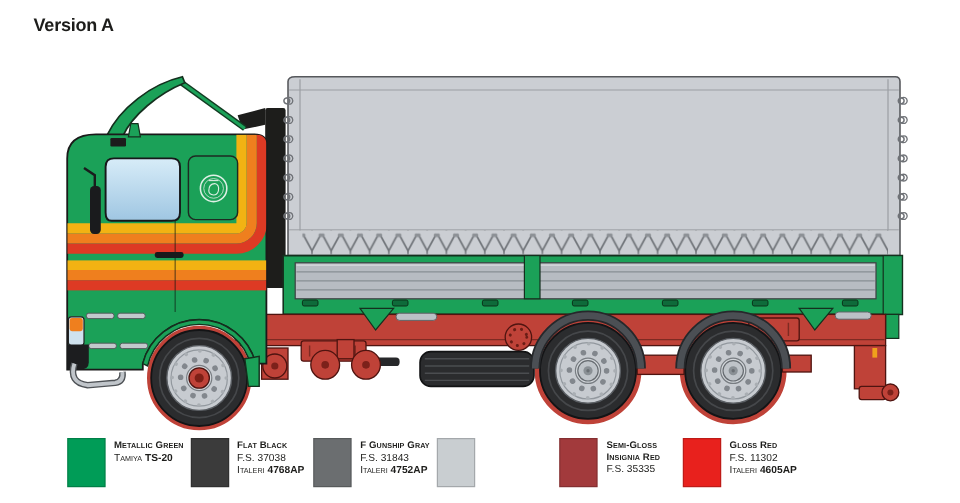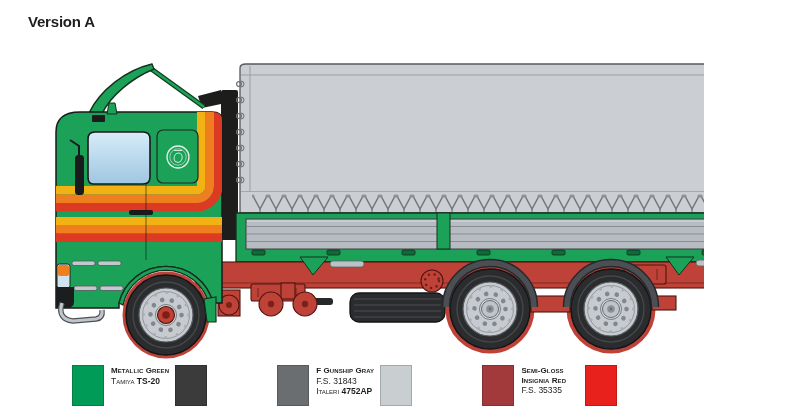--- a/index.html
+++ b/index.html
@@ -1,23 +1,23 @@
 <!DOCTYPE html>
 <html style="--green: #1ba158; --yellow: #f2b213; --orange: #ef7f1e; --red: #dd3a24; --chassis: #bf4238; --tarp: #cbced3; --slat: #b7bcc2; --silver: #c7cbd0; --outline: #1d1d1b; --fender_gray: #4b4f54; --window_top: #d7ecf8; --window_bottom: #9fc6e2;"><head>
 <meta charset="utf-8">
 <style>
   html,body{margin:0;padding:0;background:#ffffff;}
-  .page{position:relative;width:704px;height:419px;background:#fff;overflow:hidden;
+  .page{position:relative;width:800px;height:419px;background:#fff;overflow:hidden;
         font-family:"Liberation Sans",sans-serif;color:#1d1d1b;}
   .version-label{position:absolute;left:28px;top:13px;font-size:15px;font-weight:700;
         letter-spacing:-0.2px;color:#1d1d1b;}
   svg.truck{position:absolute;left:0;top:0;width:800px;height:419px;display:block;}
 
   
-  .legend{position:absolute;left:72px;top:365px;display:flex;}
+  .legend{position:absolute;left:56px;top:365px;display:flex;}
   .legend-item{width:102.6px;flex:0 0 auto;display:flex;align-items:flex-start;}
   .swatch{width:32px;height:41px;flex:0 0 auto;border:1px solid rgba(0,0,0,0.18);box-sizing:border-box;}
   .legend-text{margin-left:7px;padding-top:1px;}
   .l-name{font-size:8px;font-weight:700;font-variant:small-caps;line-height:9.5px;letter-spacing:0.1px;}
   .l-spec{font-size:8.5px;font-weight:400;line-height:10.5px;white-space:nowrap;}
   .l-brand{font-variant:small-caps;font-weight:400;text-align:right;}
   .l-code{font-weight:700;}
 
   
   .f-green{fill:var(--green,#1ba158);}
@@ -249,20 +249,26 @@
       <div class="swatch" style="background: rgb(0, 156, 87);"></div>
       <div class="legend-text">
         <div class="l-name auto-hide">Metallic Green</div>
 
         <div class="l-spec auto-hide"><span class="l-brand">Tamiya</span> <span class="l-code">TS-20</span></div>
       </div>
     </div>
 
     <div class="legend-item">
       <div class="swatch" style="background: rgb(59, 59, 59);"></div>
+      <div class="legend-text">
+        <div class="l-name auto-hide">Flat Black</div>
+
+        <div class="l-spec auto-hide">F.S. 37038</div>
+        <div class="l-spec auto-hide"><span class="l-brand">Italeri</span> <span class="l-code">4768AP</span></div>
+      </div>
     </div>
 
     <div class="legend-item">
       <div class="swatch" style="background: rgb(107, 110, 112);"></div>
       <div class="legend-text">
         <div class="l-name auto-hide">F Gunship Gray</div>
 
         <div class="l-spec auto-hide">F.S. 31843</div>
         <div class="l-spec auto-hide"><span class="l-brand">Italeri</span> <span class="l-code">4752AP</span></div>
       </div>
@@ -277,17 +283,23 @@
       <div class="legend-text">
         <div class="l-name auto-hide">Semi-Gloss</div>
         <div class="l-name auto-hide">Insignia Red</div>
         <div class="l-spec auto-hide">F.S. 35335</div>
 
       </div>
     </div>
 
     <div class="legend-item">
       <div class="swatch" style="background: rgb(232, 33, 29);"></div>
+      <div class="legend-text">
+        <div class="l-name auto-hide">Gloss Red</div>
+
+        <div class="l-spec auto-hide">F.S. 11302</div>
+        <div class="l-spec auto-hide"><span class="l-brand">Italeri</span> <span class="l-code">4605AP</span></div>
+      </div>
     </div>
 
 
   </div>
 </div>
 
 </body></html>

